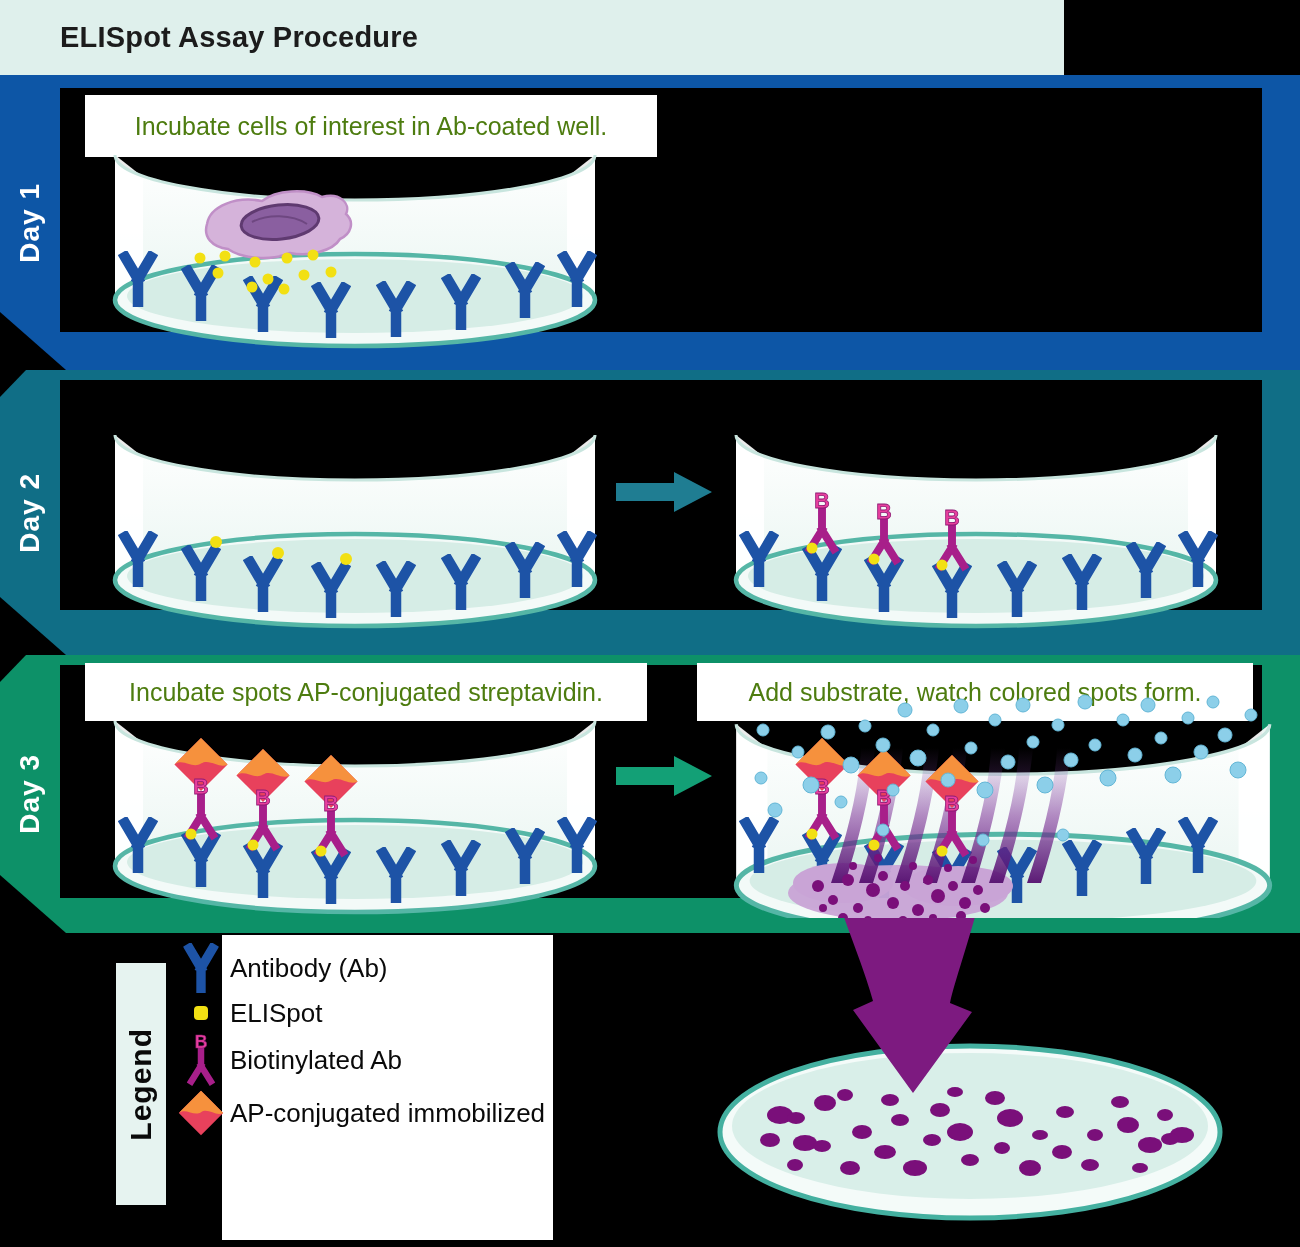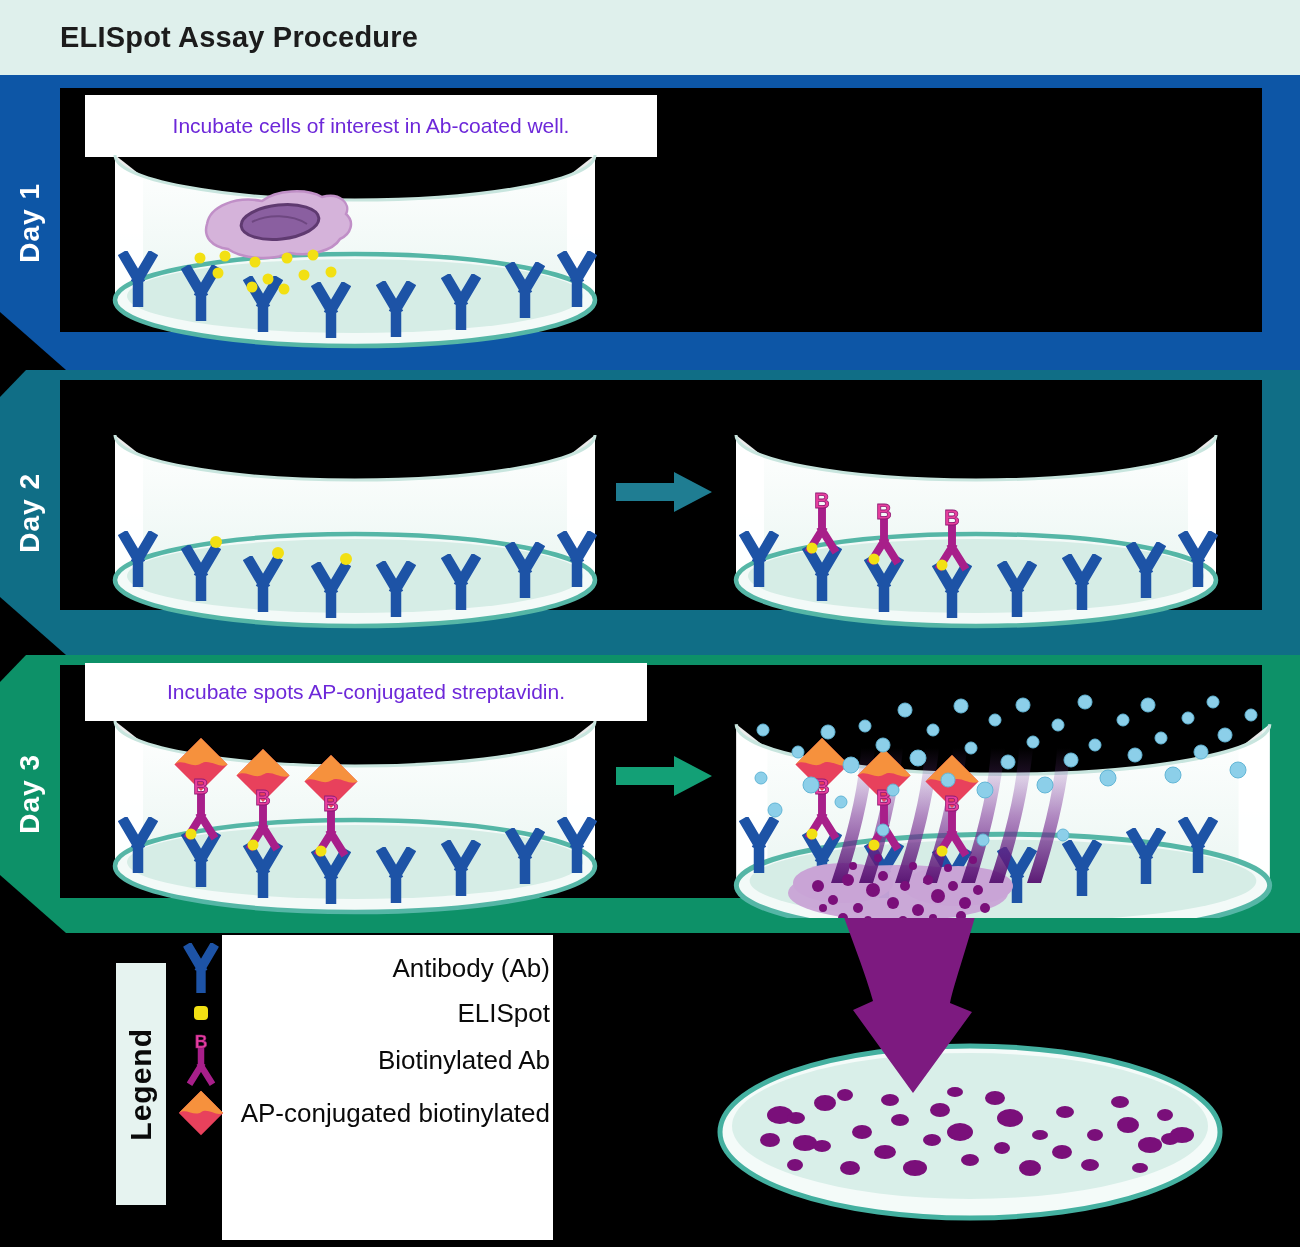--- a/index.html
+++ b/index.html
@@ -1,45 +1,45 @@
 <!DOCTYPE html>
 <html><head>
 <meta charset="utf-8">
 <style>
   html,body{margin:0;padding:0;background:#000;}
   #stage{position:relative;width:1300px;height:1247px;background:#000;overflow:hidden;
          font-family:"Liberation Sans","DejaVu Sans",sans-serif;}
   .abs{position:absolute;}
   
-  #hdr{left:0;top:0;width:1300px;height:75px;background:#dff0ec;display:flex;align-items:center;}
+  #hdr{left:0;top:0;width:1064px;height:75px;background:#dff0ec;display:flex;align-items:center;}
   #hdr .t{margin-left:60px;font-size:29px;font-weight:bold;color:#1c1c1c;letter-spacing:.2px;}
   
   .band{left:0;width:1300px;}
   #band1{top:75px;height:295px;background:#0d56a6;}
   #band2{top:370px;height:285px;background:#106e86;}
   #band3{top:655px;height:278px;background:#0d9168;}
   
   .panel{left:60px;width:1202px;background:#000;}
   #panel1{top:88px;height:244px;}
   #panel2{top:380px;height:230px;}
   #panel3{top:665px;height:233px;}
   
   .daylab{left:0;width:60px;display:flex;align-items:center;justify-content:center;}
   .daylab span{writing-mode:vertical-rl;transform:rotate(180deg);color:#fff;font-weight:bold;
                font-size:28px;letter-spacing:1px;}
   
   .cap{background:#fff;display:flex;align-items:center;justify-content:center;
-       font-size:21px;color:#6d28d9;}
+       font-size:25px;color:#4d7c0f;}
   
   #legendbox{left:116px;top:963px;width:50px;height:242px;background:#e6f3f0;
              display:flex;align-items:center;justify-content:center;}
   #legendbox span{writing-mode:vertical-rl;transform:rotate(180deg);font-weight:bold;
                   font-size:30px;color:#0a0a0a;letter-spacing:1px;}
   #legendpanel{left:222px;top:935px;width:331px;height:305px;background:#fff;}
-  .lrow{left:178px;width:372px;height:52px;display:flex;align-items:center;justify-content:space-between;}
+  .lrow{left:178px;width:372px;height:52px;display:flex;align-items:center;}
   .lrow .ic{width:46px;height:52px;display:flex;align-items:center;justify-content:center;flex:0 0 46px;}
   .lrow .lt{margin-left:6px;font-size:26px;color:#0a0a0a;white-space:nowrap;}
   svg{display:block;}
   .bc{fill:#8ccfe9;stroke:#63b6d6;stroke-width:1;}
   .cp{fill:#7a0f7a;}
   .yd{fill:#f2e013;}
 </style>
 </head>
 <body>
 
@@ -103,20 +103,21 @@
     </div>
   <div class="abs daylab" style="top:370px;height:285px">
     <span>Day 2</span>
     </div>
   <div class="abs daylab" style="top:655px;height:278px">
     <span>Day 3</span>
     </div>
 
   <div class="abs cap" style="left:85px;top:95px;width:572px;height:62px">Incubate cells of interest in Ab-coated well.</div>
   <div class="abs cap" style="left:85px;top:663px;width:562px;height:58px">Incubate spots AP-conjugated streptavidin.</div>
+  <div class="abs cap" style="left:697px;top:663px;width:556px;height:58px">Add substrate, watch colored spots form.</div>
 
   <svg class="abs" style="left:616px;top:470px" width="100" height="44">
     <path d="M0,13 H58 V2 L96,22 L58,42 V31 H0 Z" fill="#1f7d92"></path>
   </svg>
   <svg class="abs" style="left:616px;top:754px" width="100" height="44">
     <path d="M0,13 H58 V2 L96,22 L58,42 V31 H0 Z" fill="#13a076"></path>
   </svg>
 
   <svg class="abs" style="left:112px;top:152px" width="486" height="200" viewBox="0 0 486 200">
     <use href="#sym-well"></use>
@@ -396,16 +397,16 @@
         </svg>
       </span>
     <span class="lt">Biotinylated Ab</span>
   </div>
   <div class="abs lrow" style="top:1087px">
     <span class="ic">
       <svg width="52" height="52" viewBox="0 0 58 58">
           <use href="#sym-diamond"></use>
         </svg>
       </span>
-    <span class="lt">AP-conjugated biotinylated</span>
+    <span class="lt">AP-conjugated immobilized</span>
   </div>
 
 </div>
 
 </body></html>

